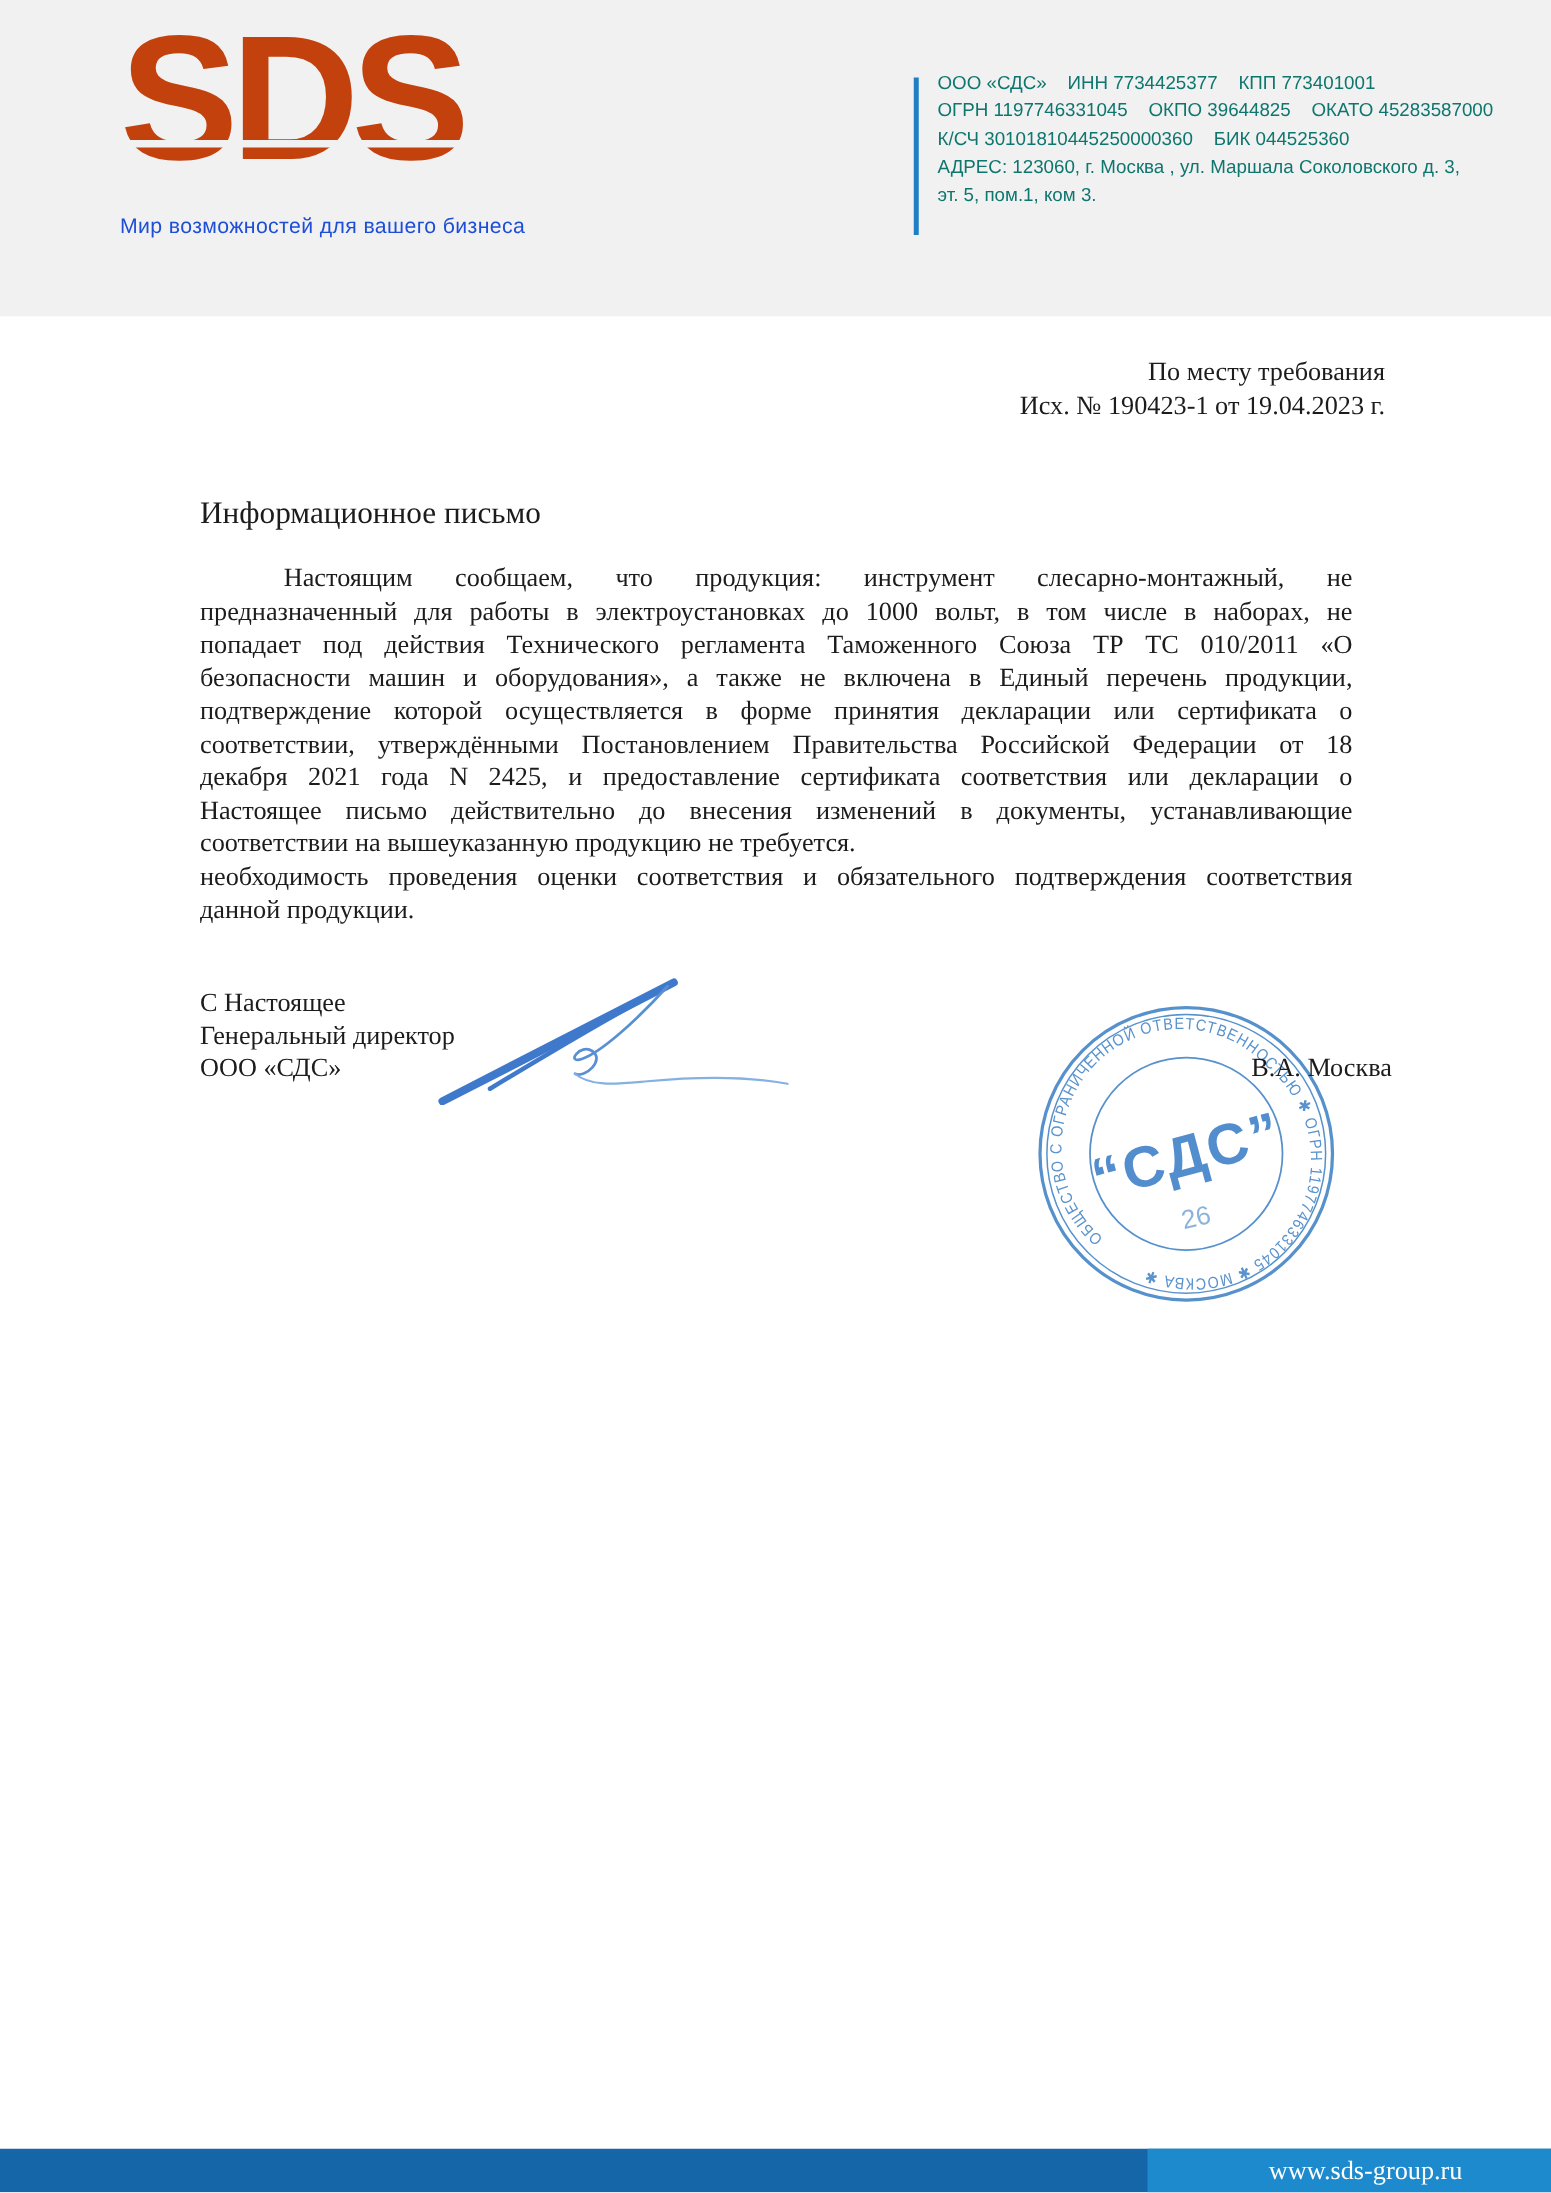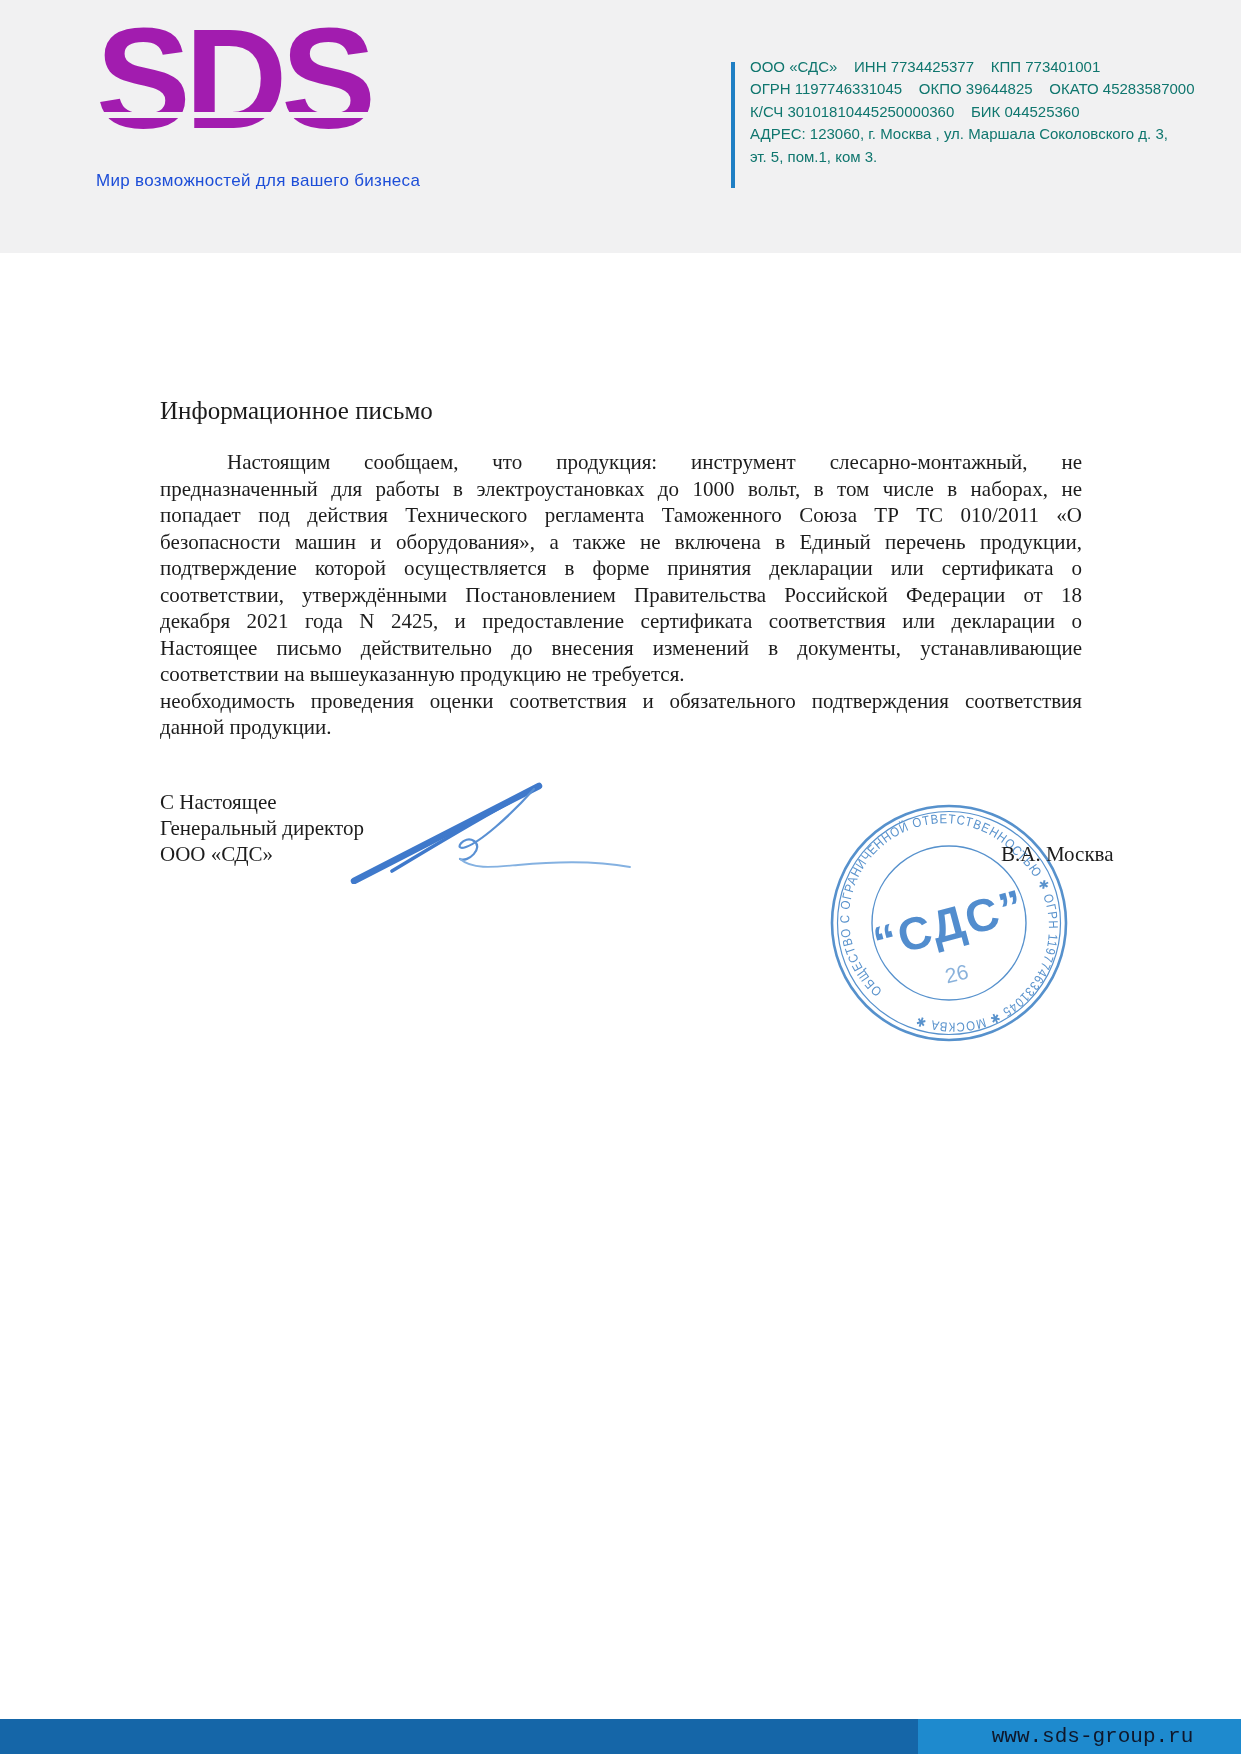--- a/index.html
+++ b/index.html
@@ -3,21 +3,21 @@
 <meta charset="utf-8">
 <style>
   html,body{margin:0;padding:0;background:#ffffff;}
   .page{position:relative;width:1241px;height:1754px;background:#ffffff;overflow:hidden;
         font-family:"Liberation Serif",serif;color:#1c1c1c;}
 
   
   .letterhead{position:absolute;left:0;top:0;width:1241px;height:253px;background:#f1f1f2;}
   .logo-wrap{position:absolute;left:96px;top:34px;width:320px;height:160px;}
   .logo-text{position:absolute;left:0;top:-26px;font-family:"Liberation Sans",sans-serif;
-             font-weight:900;font-size:142px;letter-spacing:-6px;color:#a21caf;line-height:1;}
+             font-weight:900;font-size:142px;letter-spacing:-6px;color:#c2410c;line-height:1;}
   .logo-slit{position:absolute;left:-2px;top:78px;width:300px;height:6px;background:#f1f1f2;}
   .logo-tagline{position:absolute;left:0;top:137px;font-family:"Liberation Sans",sans-serif;
                 font-size:17px;color:#1d4ed8;letter-spacing:.3px;white-space:pre;}
   .details-bar{position:absolute;left:731px;top:62px;width:4px;height:126px;background:#1f7fc4;}
   .company-details{position:absolute;left:750px;top:56px;font-family:"Liberation Sans",sans-serif;
                    font-size:15px;line-height:22.4px;color:#0f766e;}
   .detail-line{white-space:pre;}
 
   
   .ref-block{position:absolute;left:160px;top:284px;width:948px;text-align:right;
@@ -35,21 +35,21 @@
   
   .signature-block{position:absolute;left:160px;top:789px;font-size:21px;line-height:26px;}
   .signer-name{position:absolute;left:1001px;top:842px;font-size:21px;z-index:3;}
   .sign-svg{position:absolute;left:340px;top:772px;z-index:2;opacity:.92;}
   .stamp-svg{position:absolute;left:829px;top:803px;z-index:1;opacity:.88;}
 
   
   .footer-bar{position:absolute;left:0;top:1719px;width:1241px;height:35px;background:#1566a8;}
   .footer-light{position:absolute;left:918px;top:0;width:323px;height:35px;background:#1e8ace;
                 display:flex;align-items:center;justify-content:center;}
-  .footer-url{font-family:Liberation Mono, monospace;font-size:21px;color:#0f172a;padding-left:26px;}
+  .footer-url{font-family:Liberation Serif, serif;font-size:21px;color:#ffffff;padding-left:26px;}
 </style>
 </head>
 <body>
 
 <div class="page">
 
   <header class="letterhead">
     <div class="logo-wrap">
       <div class="logo-text">SDS</div>
       <div class="logo-slit"></div>
@@ -58,20 +58,24 @@
     <div class="details-bar"></div>
     <div class="company-details">
       <div class="detail-line">ООО «СДС»    ИНН 7734425377    КПП 773401001</div>
       <div class="detail-line">ОГРН 1197746331045    ОКПО 39644825    ОКАТО 45283587000</div>
       <div class="detail-line">К/СЧ 30101810445250000360    БИК 044525360</div>
       <div class="detail-line">АДРЕС: 123060, г. Москва , ул. Маршала Соколовского д. 3,</div>
       <div class="detail-line">эт. 5, пом.1, ком 3.</div>
     </div>
   </header>
 
+  <div class="ref-block">
+    <div>По месту требования</div>
+    <div>Исх. № 190423-1 от 19.04.2023 г.</div>
+  </div>
 
   <div class="letter-title">Информационное письмо</div>
 
   <div class="letter-body">
     <div class="bline first">Настоящим сообщаем, что продукция: инструмент слесарно-монтажный, не</div>
     <div class="bline">предназначенный для работы в электроустановках до 1000 вольт, в том числе в наборах, не</div>
     <div class="bline">попадает под действия Технического регламента Таможенного Союза ТР ТС 010/2011 «О</div>
     <div class="bline">безопасности машин и оборудования», а также не включена в Единый перечень продукции,</div>
     <div class="bline">подтверждение которой осуществляется в форме принятия декларации или сертификата о</div>
     <div class="bline">соответствии, утверждёнными Постановлением Правительства Российской Федерации от 18</div>

